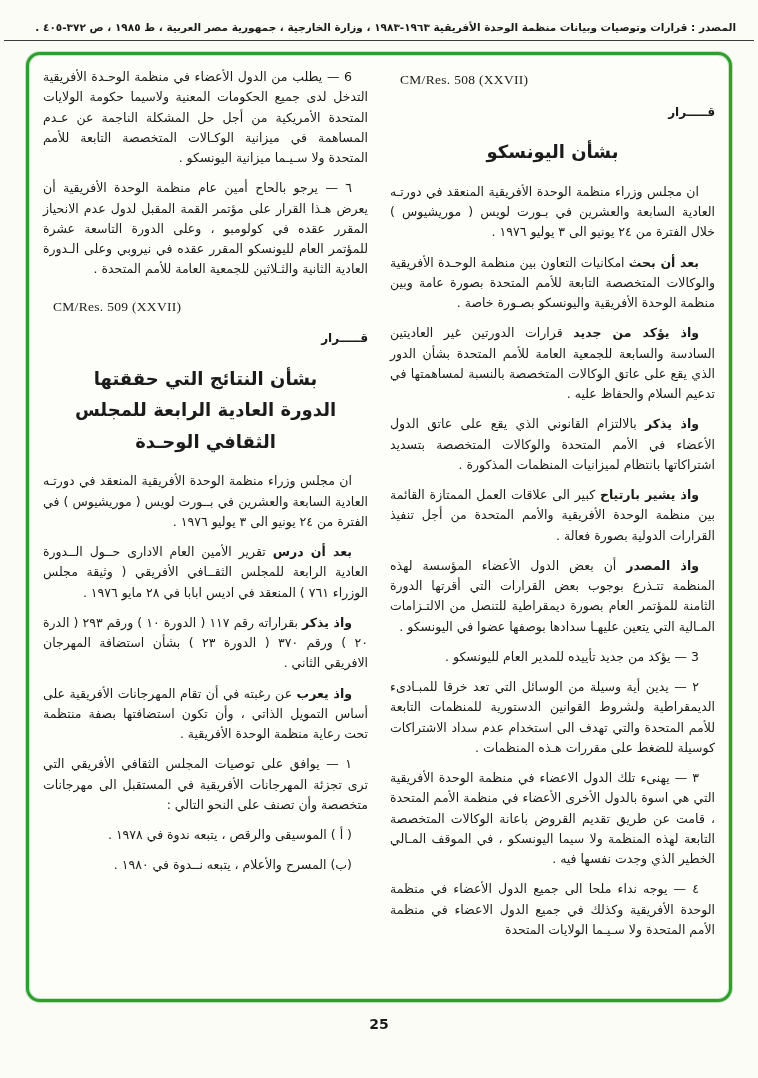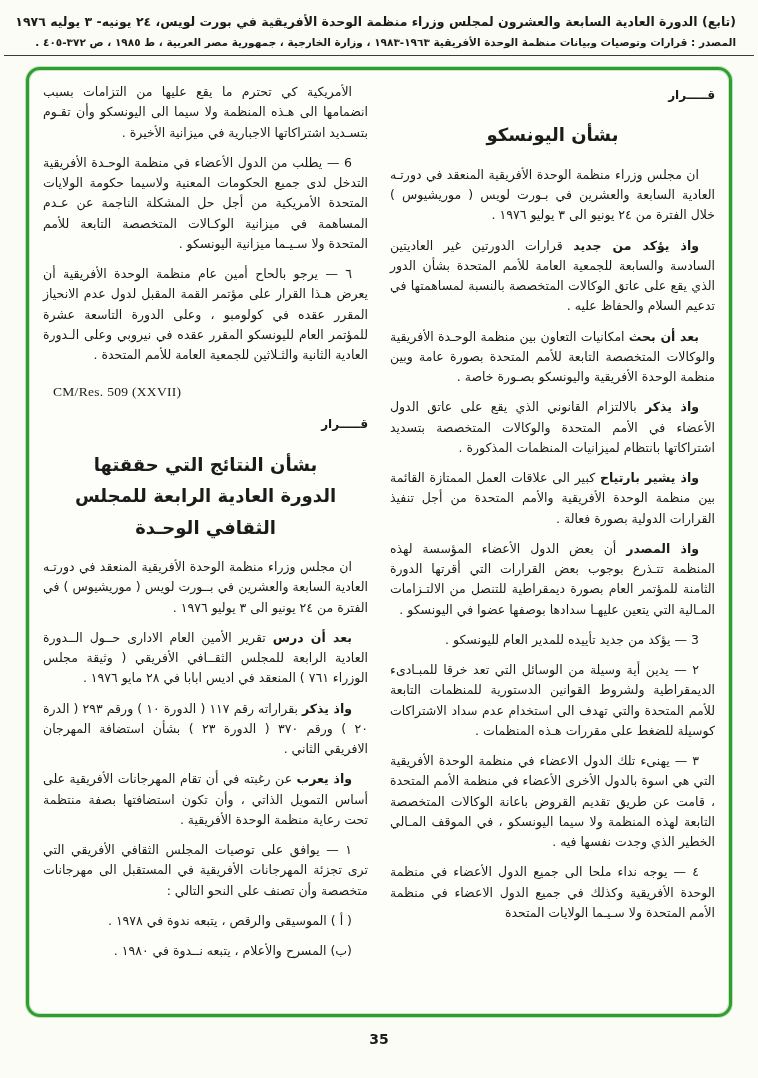--- a/index.html
+++ b/index.html
@@ -87,57 +87,56 @@
     text-align: center;
     font-weight: bold;
     font-size: 14px;
     margin-top: 14px;
   }
 </style>
 </head>
 <body>
 
 <div class="header">
-  <div class="header-line1">(تابع) الدورة العادية السابعة والعشرون لمجلس وزراء منظمة الوحدة الأفريقية في بورت لويس، ٢٤ يونيه- ٣ يوليه ١٩٧٦</div>
   <div class="header-line2">المصدر :  قرارات وتوصيات وبيانات منظمة الوحدة الأفريقية ١٩٦٣-١٩٨٣ ، وزارة الخارجية ، جمهورية مصر العربية ، ط ١٩٨٥ ، ص ٣٧٢-٤٠٥ .</div>
 </div>
 
 <div class="frame">
   <div class="cols">
 
     <div class="col">
+      <div class="res-number">CM/Res. 508 (XXVII)</div>
       <div class="res-title">قـــــرار</div>
       <div class="res-subtitle">بشأن اليونسكو</div>
 
       <p class="para"><b class="lead"></b><span>ان مجلس وزراء منظمة الوحدة الأفريقية المنعقد في دورتـه العادية السابعة والعشرين في بـورت لويس ( موريشيوس ) خلال الفترة من ٢٤ يونيو الى ٣ يوليو ١٩٧٦ .</span></p>
+      <p class="para"><b class="lead">بعد أن بحث</b><span> امكانيات التعاون بين منظمة الوحـدة الأفريقية والوكالات المتخصصة التابعة للأمم المتحدة بصورة عامة وبين منظمة الوحدة الأفريقية واليونسكو بصـورة خاصة .</span></p>
       <p class="para"><b class="lead">واذ يؤكد من جديد</b><span> قرارات الدورتين غير العاديتين السادسة والسابعة للجمعية العامة للأمم المتحدة بشأن الدور الذي يقع على عاتق الوكالات المتخصصة بالنسبة لمساهمتها في تدعيم السلام والحفاظ عليه .</span></p>
-      <p class="para"><b class="lead">بعد أن بحث</b><span> امكانيات التعاون بين منظمة الوحـدة الأفريقية والوكالات المتخصصة التابعة للأمم المتحدة بصورة عامة وبين منظمة الوحدة الأفريقية واليونسكو بصـورة خاصة .</span></p>
       <p class="para"><b class="lead">واذ يذكر</b><span> بالالتزام القانوني الذي يقع على عاتق الدول الأعضاء في الأمم المتحدة والوكالات المتخصصة بتسديد اشتراكاتها بانتظام لميزانيات المنظمات المذكورة .</span></p>
       <p class="para"><b class="lead">واذ يشير بارتياح</b><span> كبير الى علاقات العمل الممتازة القائمة بين منظمة الوحدة الأفريقية والأمم المتحدة من أجل تنفيذ القرارات الدولية بصورة فعالة .</span></p>
       <p class="para"><b class="lead">واذ المصدر</b><span> أن بعض الدول الأعضاء المؤسسة لهذه المنظمة تتـذرع بوجوب بعض القرارات التي أقرتها الدورة الثامنة للمؤتمر العام بصورة ديمقراطية للتنصل من الالتـزامات المـالية التي يتعين عليهـا سدادها بوصفها عضوا في اليونسكو .</span></p>
       <p class="para"><b class="lead"></b><span>3 — يؤكد من جديد تأييده للمدير العام لليونسكو .</span></p>
       <p class="para"><b class="lead"></b><span>٢ — يدين أية وسيلة من الوسائل التي تعد خرقا للمبـادىء الديمقراطية ولشروط القوانين الدستورية للمنظمات التابعة للأمم المتحدة والتي تهدف الى استخدام عدم سداد الاشتراكات كوسيلة للضغط على مقررات هـذه المنظمات .</span></p>
       <p class="para"><b class="lead"></b><span>٣ — يهنىء تلك الدول الاعضاء في منظمة الوحدة الأفريقية التي هي اسوة بالدول الأخرى الأعضاء في منظمة الأمم المتحدة ، قامت عن طريق تقديم القروض باعانة الوكالات المتخصصة التابعة لهذه المنظمة ولا سيما اليونسكو ، في الموقف المـالي الخطير الذي وجدت نفسها فيه .</span></p>
       <p class="para"><b class="lead"></b><span>٤ — يوجه نداء ملحا الى جميع الدول الأعضاء في منظمة الوحدة الأفريقية وكذلك في جميع الدول الاعضاء في منظمة الأمم المتحدة ولا سـيـما الولايات المتحدة</span></p>
     </div>
 
     <div class="col">
-      <p class="para"><b class="lead"></b><span>الأمريكية كي تحترم ما يقع عليها من التزامات بسبب انضمامها الى هـذه المنظمة ولا سيما الى اليونسكو وأن تقـوم بتسـديد اشتراكاتها الاجبارية في ميزانية الأخيرة .</span></p>
       <p class="para"><b class="lead"></b><span>6 — يطلب من الدول الأعضاء في منظمة الوحـدة الأفريقية التدخل لدى جميع الحكومات المعنية ولاسيما حكومة الولايات المتحدة الأمريكية من أجل حل المشكلة الناجمة عن عـدم المساهمة في ميزانية الوكـالات المتخصصة التابعة للأمم المتحدة ولا سـيـما ميزانية اليونسكو .</span></p>
       <p class="para"><b class="lead"></b><span>٦ — يرجو بالحاح أمين عام منظمة الوحدة الأفريقية أن يعرض هـذا القرار على مؤتمر القمة المقبل لدول عدم الانحياز المقرر عقده في كولومبو ، وعلى الدورة التاسعة عشرة للمؤتمر العام لليونسكو المقرر عقده في نيروبي وعلى الـدورة العادية الثانية والثـلاثين للجمعية العامة للأمم المتحدة .</span></p>
 
       <div class="res-number res-number-2">CM/Res. 509 (XXVII)</div>
       <div class="res-title">قـــــرار</div>
       <div class="res-subtitle">بشأن النتائج التي حققتها الدورة العادية الرابعة للمجلس الثقافي الوحـدة</div>
 
       <p class="para"><b class="lead"></b><span>ان مجلس وزراء منظمة الوحدة الأفريقية المنعقد في دورتـه العادية السابعة والعشرين في بــورت لويس ( موريشيوس ) في الفترة من ٢٤ يونيو الى ٣ يوليو ١٩٧٦ .</span></p>
       <p class="para"><b class="lead">بعد أن درس</b><span> تقرير الأمين العام الادارى حــول الــدورة العادية الرابعة للمجلس الثقــافي الأفريقي ( وثيقة مجلس الوزراء ٧٦١ ) المنعقد في اديس ابابا في ٢٨ مايو ١٩٧٦ .</span></p>
       <p class="para"><b class="lead">واذ يذكر</b><span> بقراراته رقم ١١٧ ( الدورة ١٠ ) ورقم ٢٩٣ ( الدرة ٢٠ ) ورقم ٣٧٠ ( الدورة ٢٣ ) بشأن استضافة المهرجان الافريقي الثاني .</span></p>
       <p class="para"><b class="lead">واذ يعرب</b><span> عن رغبته في أن تقام المهرجانات الأفريقية على أساس التمويل الذاتي ، وأن تكون استضافتها بصفة منتظمة تحت رعاية منظمة الوحدة الأفريقية .</span></p>
       <p class="para"><b class="lead"></b><span>١ — يوافق على توصيات المجلس الثقافي الأفريقي التي ترى تجزئة المهرجانات الأفريقية في المستقبل الى مهرجانات متخصصة وأن تصنف على النحو التالي :</span></p>
       <p class="para"><b class="lead"></b><span>( أ ) الموسيقى والرقص ، يتبعه ندوة في ١٩٧٨ .</span></p>
       <p class="para"><b class="lead"></b><span>(ب) المسرح والأعلام ، يتبعه نــدوة في ١٩٨٠ .</span></p>
     </div>
 
   </div>
 </div>
 
-<div class="footer">35</div>
+<div class="footer">25</div>
 
 </body></html>

